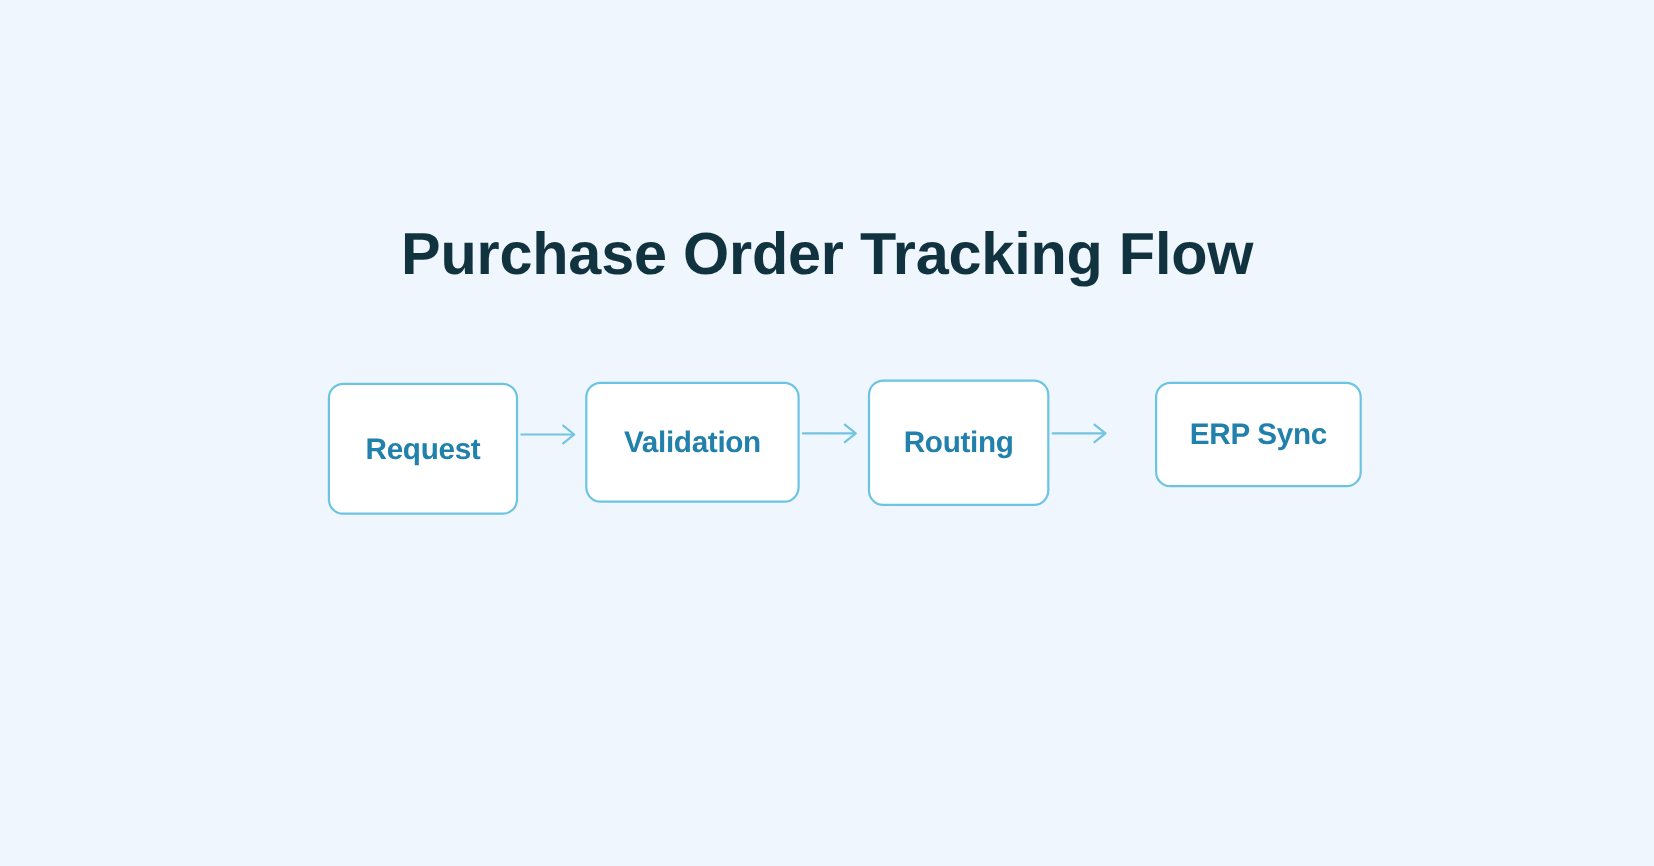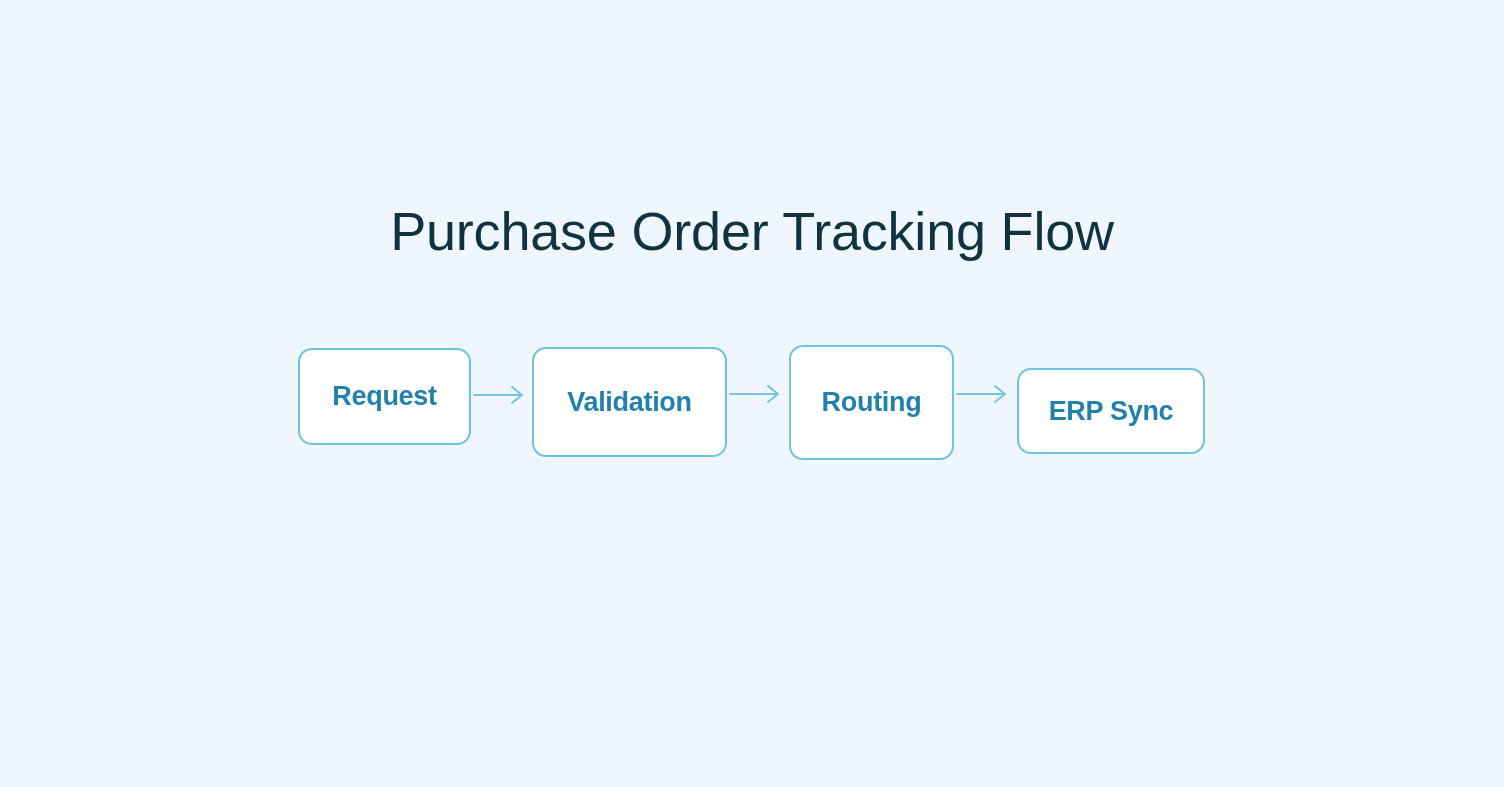--- a/index.html
+++ b/index.html
@@ -20,21 +20,21 @@
     height: 787px;
   }
   #diagram-title {
     position: absolute;
     left: 0;
     top: 200px;
     width: 1504px;
     text-align: center;
     font-family: "Liberation Sans", sans-serif;
     font-size: 54px;
-    font-weight: 400;
+    font-weight: 700;
     letter-spacing: -0.2px;
     color: #11333f;
     white-space: nowrap;
   }
   #flow-row {
     position: absolute;
     left: 298px;
     top: 345px;
     width: 910px;
     height: 100px;
@@ -69,21 +69,21 @@
 </style>
 </head>
 <body>
 
 <div id="canvas">
 
   <div id="diagram-title">Purchase Order Tracking Flow</div>
 
   <div id="flow-row">
 
-    <div class="flow-node" style="left:0px; top:3px; width:173px; height:97px;text-align:right;">
+    <div class="flow-node" style="left:0px; top:3px; width:173px; height:120px;text-align:right;">
       <span class="flow-node-label">Request</span>
     </div>
 
     <div class="flow-arrow" style="left:176px; top:38px; width:56px;">
       <svg width="56" height="24" viewBox="0 0 56 24" fill="none">
         <path d="M0 12 L46 12" stroke="#74c3e0" stroke-width="2" stroke-linecap="round"></path>
         <path d="M38 4 L48 12 L38 20" stroke="#74c3e0" stroke-width="2" fill="none" stroke-linecap="round" stroke-linejoin="round"></path>
       </svg>
     </div>
 
@@ -102,18 +102,18 @@
       <span class="flow-node-label">Routing</span>
     </div>
 
     <div class="flow-arrow" style="left:659px; top:37px; width:56px;">
       <svg width="56" height="24" viewBox="0 0 56 24" fill="none">
         <path d="M0 12 L46 12" stroke="#74c3e0" stroke-width="2" stroke-linecap="round"></path>
         <path d="M38 4 L48 12 L38 20" stroke="#74c3e0" stroke-width="2" fill="none" stroke-linecap="round" stroke-linejoin="round"></path>
       </svg>
     </div>
 
-    <div class="flow-node" style="left:719px; top:2px; width:188px; height:86px;margin-top:21px;">
+    <div class="flow-node" style="left:752px; top:2px; width:188px; height:96px;">
       <span class="flow-node-label">ERP Sync</span>
     </div>
 
   </div>
 </div>
 
 </body></html>

